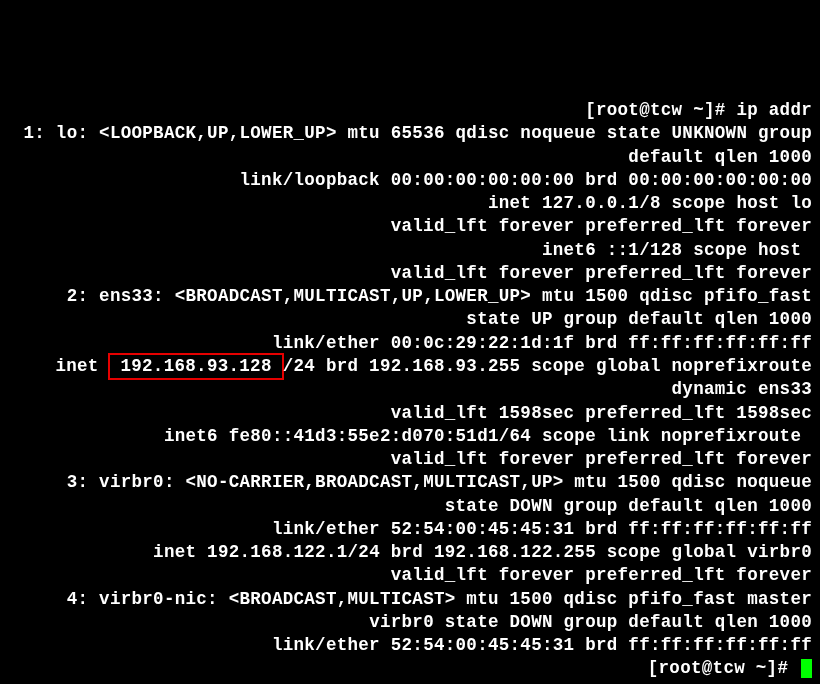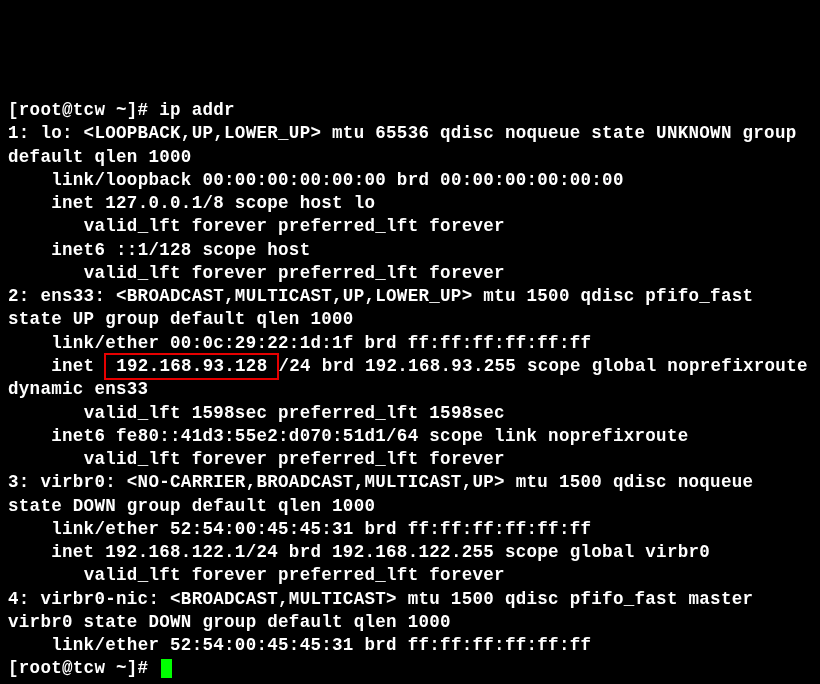--- a/index.html
+++ b/index.html
@@ -10,21 +10,21 @@
       font-size: 17.5px;
       font-weight: bold;
       line-height: 1.33;
       padding: 6px 8px;
       width: 820px;
       height: 684px;
       overflow: hidden;
       white-space: pre-wrap;
       letter-spacing: 0.3px;
     }
-    .term-line { display: block; }
+    .term-line { display: block; text-align: right; }
     .highlight-box {
       border: 2px solid #e60000;
       display: inline-block;
       padding: 0 10px;
       margin: -2px -1px;
     }
     .cursor-block {
       display: inline-block;
       width: 11px;
       height: 19px;

